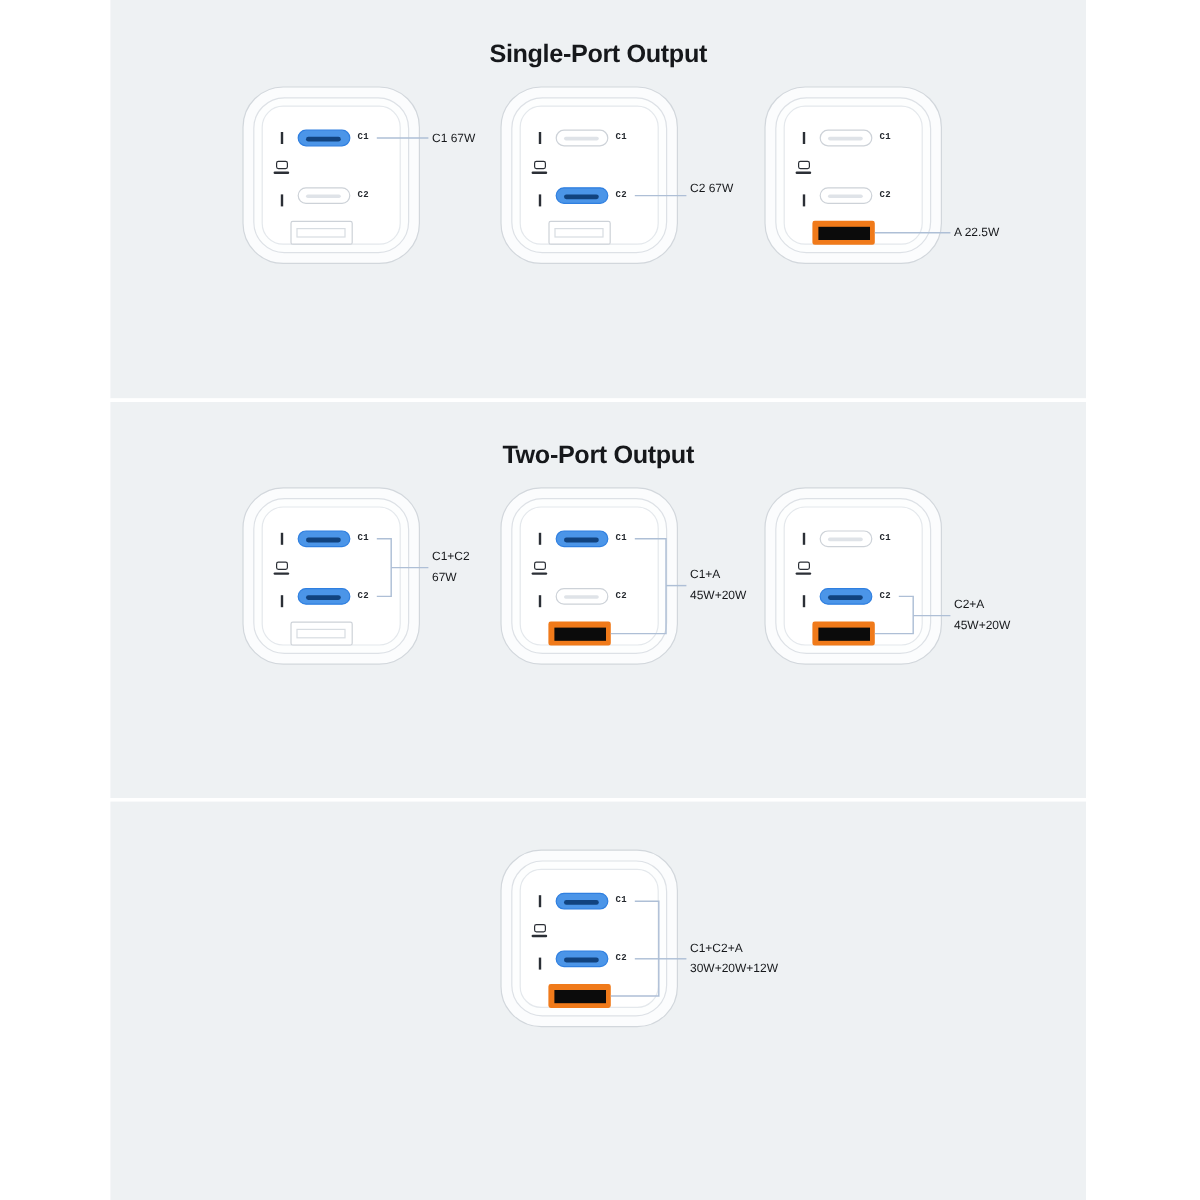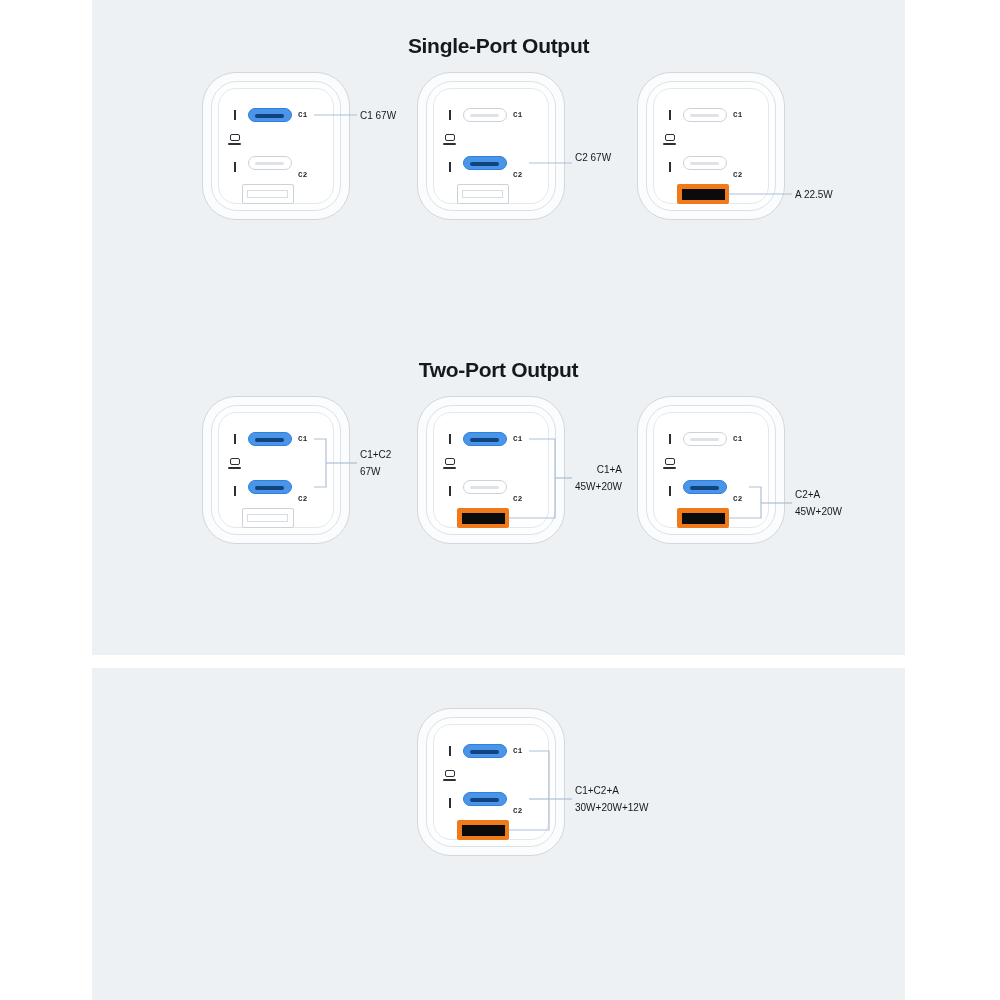--- a/index.html
+++ b/index.html
@@ -22,21 +22,21 @@
     border-radius: 29px;
   }
   .panel {
     position: absolute;
     left: 92px;
     top: 0;
     width: 813px;
     background: #eef1f3;
   }
   #panel-single { top: 0; height: 332px; }
-  #panel-two    { top: 325px; height: 330px; }
+  #panel-two    { top: 335px; height: 330px; }
   #panel-three  { top: 668px; height: 332px; }
 
   .section-title {
     text-align: center;
     font-weight: bold;
     font-size: 21px;
     letter-spacing: -0.3px;
     color: #16181b;
     font-family: "Liberation Sans", sans-serif;
   }
@@ -201,21 +201,21 @@
   
   .port-label {
     position: absolute;
     font-size: 7.5px;
     font-weight: bold;
     color: #23272d;
     letter-spacing: 0.2px;
     font-family: Liberation Mono, monospace;
   }
   .label-c1 { left: 96px; top: 38.5px; }
-  .label-c2 { left: 96px; top: 86.5px; margin-top: 12px; }
+  .label-c2 { left: 96px; top: 86.5px; }
 
   
   .leader {
     position: absolute;
     left: 0; top: 0;
     width: 300px; height: 200px;
     pointer-events: none;
     overflow: visible;
   }
 
@@ -405,21 +405,21 @@
           <div class="port-a on">
               <div class="slot"></div>
             </div>
           <div class="port-label label-c1">C1</div>
           <div class="port-label label-c2">C2</div>
         </div>
         <svg class="leader">
           <path d="M112 43 L138 43 L138 122 L92 122" stroke="#aebfd6" stroke-width="1.2" fill="none"></path>
           <path d="M138 82 L155 82" stroke="#aebfd6" stroke-width="1.2" fill="none"></path>
         </svg>
-        <div class="callout" style="left:158px; top:65px;text-align:right;">C1+A
+        <div class="callout" style="left:158px; top:65px;">C1+A
 45W+20W</div>
       </div>
 
       <div class="unit" style="left:545px; top:14px;">
         <div class="charger">
           <div class="shell-outer"></div>
           <div class="shell-mid"></div>
           <div class="shell-face"></div>
           <div class="marks">
             <div class="tick tick-top"></div>

